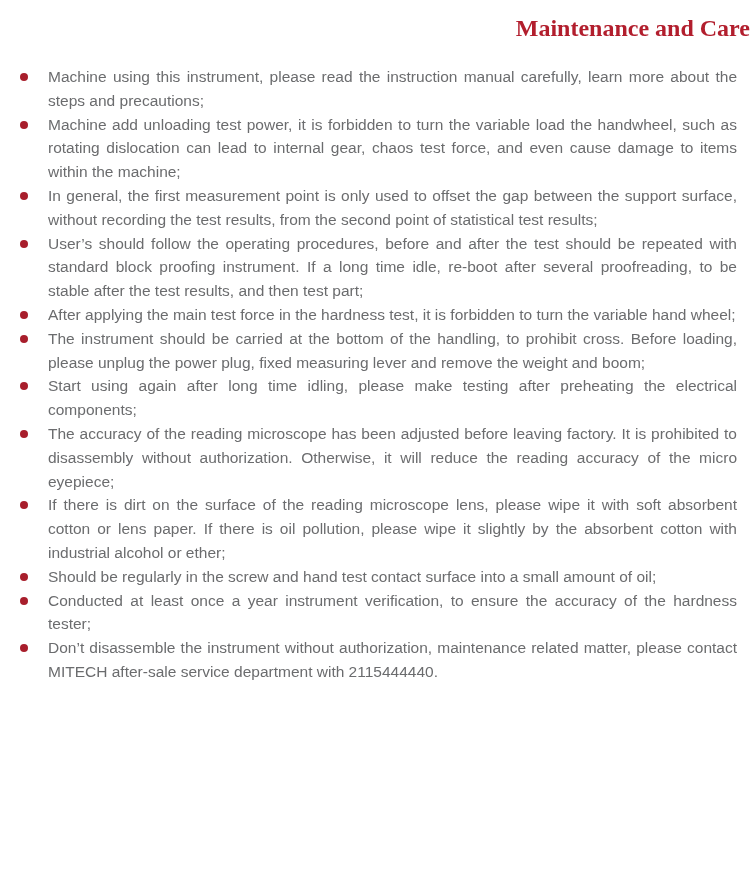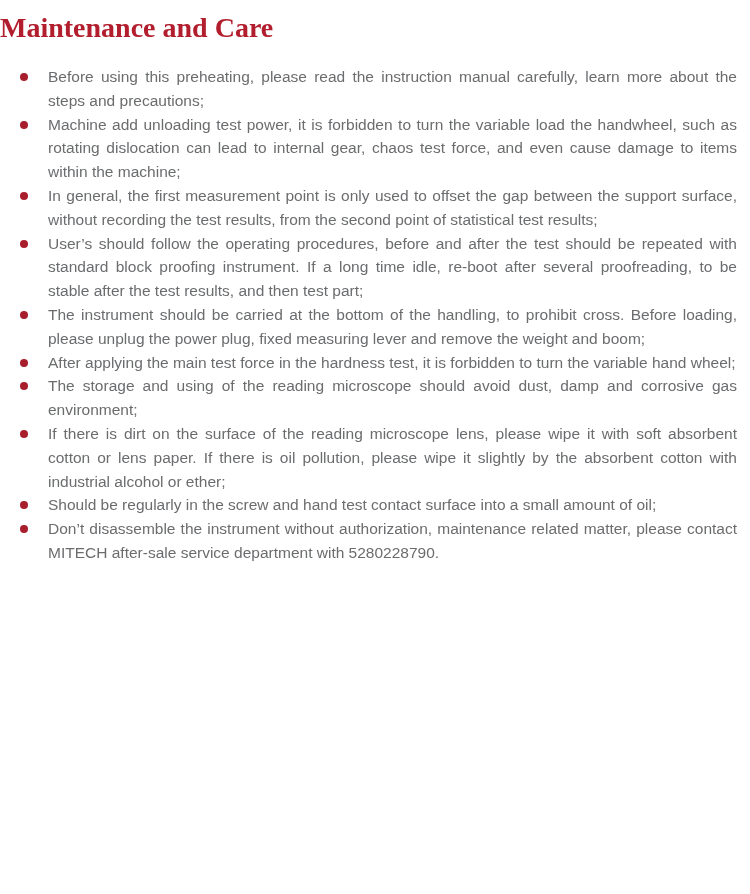--- a/index.html
+++ b/index.html
@@ -14,24 +14,24 @@
     overflow: hidden;
   }
   .page {
     width: 750px;
     height: 894px;
     box-sizing: border-box;
   }
   .title {
     margin: 0;
     padding-top: 13px;
-    text-align: left;
+    text-align: right;
     font-family: "Liberation Serif", serif;
     font-weight: bold;
-    font-size: 28px;
+    font-size: 24px;
     line-height: 30px;
     color: var(--title-color, #B21E2D);
   }
   .list {
     list-style: none;
     margin: 22px 13px 0 18px;
     padding: 0;
   }
   .item {
     position: relative;
@@ -50,24 +50,26 @@
     border-radius: 50%;
     background: var(--bullet-color, #A81E2C);
   }
 </style>
 </head>
 <body>
 
 <div class="page">
   <h1 class="title">Maintenance and Care</h1>
   <ul class="list" id="maintenance-list">
-      <li class="item"><span class="bullet"></span><span>Before using this preheating, please read the instruction manual carefully, learn more about the steps and precautions;</span></li>
+      <li class="item"><span class="bullet"></span><span>Machine using this instrument, please read the instruction manual carefully, learn more about the steps and precautions;</span></li>
       <li class="item"><span class="bullet"></span><span>Machine add unloading test power, it is forbidden to turn the variable load the handwheel, such as rotating dislocation can lead to internal gear, chaos test force, and even cause damage to items within the machine;</span></li>
       <li class="item"><span class="bullet"></span><span>In general, the first measurement point is only used to offset the gap between the support surface, without recording the test results, from the second point of statistical test results;</span></li>
       <li class="item"><span class="bullet"></span><span>User’s should follow the operating procedures, before and after the test should be repeated with standard block proofing instrument. If a long time idle, re-boot after several proofreading, to be stable after the test results, and then test part;</span></li>
+      <li class="item"><span class="bullet"></span><span>After applying the main test force in the hardness test, it is forbidden to turn the variable hand wheel;</span></li>
       <li class="item"><span class="bullet"></span><span>The instrument should be carried at the bottom of the handling, to prohibit cross. Before loading, please unplug the power plug, fixed measuring lever and remove the weight and boom;</span></li>
-      <li class="item"><span class="bullet"></span><span>After applying the main test force in the hardness test, it is forbidden to turn the variable hand wheel;</span></li>
-      <li class="item"><span class="bullet"></span><span>The storage and using of the reading microscope should avoid dust, damp and corrosive gas environment;</span></li>
+      <li class="item"><span class="bullet"></span><span>Start using again after long time idling, please make testing after preheating the electrical components;</span></li>
+      <li class="item"><span class="bullet"></span><span>The accuracy of the reading microscope has been adjusted before leaving factory. It is prohibited to disassembly without authorization. Otherwise, it will reduce the reading accuracy of the micro eyepiece;</span></li>
       <li class="item"><span class="bullet"></span><span>If there is dirt on the surface of the reading microscope lens, please wipe it with soft absorbent cotton or lens paper. If there is oil pollution, please wipe it slightly by the absorbent cotton with industrial alcohol or ether;</span></li>
       <li class="item"><span class="bullet"></span><span>Should be regularly in the screw and hand test contact surface into a small amount of oil;</span></li>
-      <li class="item"><span class="bullet"></span><span>Don’t disassemble the instrument without authorization, maintenance related matter, please contact MITECH after-sale service department with 5280228790.</span></li>
+      <li class="item"><span class="bullet"></span><span>Conducted at least once a year instrument verification, to ensure the accuracy of the hardness tester;</span></li>
+      <li class="item"><span class="bullet"></span><span>Don’t disassemble the instrument without authorization, maintenance related matter, please contact MITECH after-sale service department with 2115444440.</span></li>
     </ul>
 </div>
 
 </body></html>

